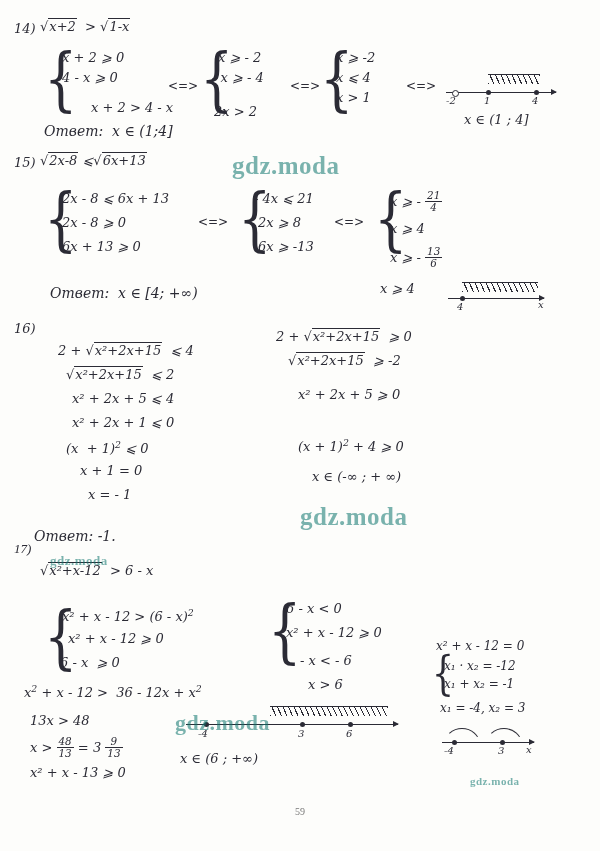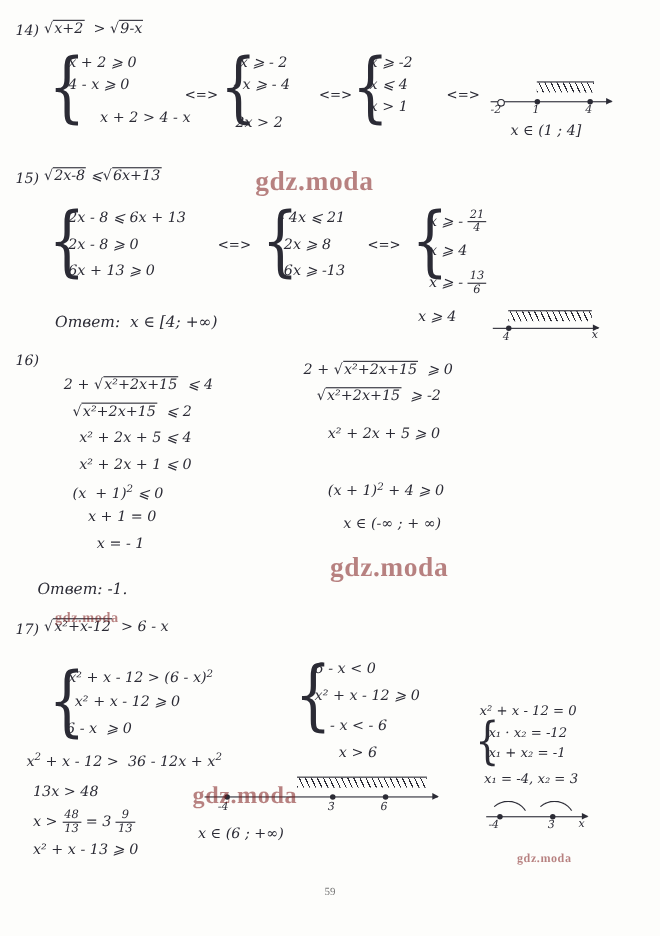--- a/index.html
+++ b/index.html
@@ -43,21 +43,21 @@
     color: #2b2b35;
     transform: scaleX(0.75);
     transform-origin: left center;
   }
   .brace.tall2 { font-size: 70px; }
   
   .wm {
     position: absolute;
     font-family: "Liberation Serif", serif;
     font-weight: bold;
-    color: #7f1d1d;
+    color: #0f766e;
     opacity: 0.55;
     letter-spacing: 0.5px;
     user-select: none;
   }
   .wm.big { font-size: 25px; }
   .wm.mid { font-size: 22px; }
   .wm.small { font-size: 13px; }
   .wm.tiny { font-size: 11px; }
   
   .axis {
@@ -121,21 +121,21 @@
   .frac .top { display: block; border-bottom: 1px solid #2b2b35; padding: 0 2px; }
   .frac .bot { display: block; padding: 0 2px; }
   .sup { font-size: 0.72em; vertical-align: super; }
 </style>
 </head>
 <body>
 
 <div class="page">
 
   <div class="hw sz13" style="left:14px; top:22px;">14)</div>
-  <div class="hw sz13" style="left:40px; top:20px;">√<span class="ovl">x+2</span>&nbsp; &gt; √<span class="ovl">9-x</span></div>
+  <div class="hw sz13" style="left:40px; top:20px;">√<span class="ovl">x+2</span>&nbsp; &gt; √<span class="ovl">1-x</span></div>
 
   <div class="brace tall2" style="left:44px; top:44px;">{</div>
   <div class="hw sz13" style="left:62px; top:51px;">x + 2 ⩾ 0</div>
   <div class="hw sz13" style="left:62px; top:71px;">4 - x ⩾ 0</div>
   <div class="hw sz13" style="left:62px; top:101px;margin-left:29px;">x + 2 &gt; 4 - x</div>
 
   <div class="hw sz12" style="left:168px; top:80px;">&lt;=&gt;</div>
 
   <div class="brace tall2" style="left:200px; top:44px;">{</div>
   <div class="hw sz13" style="left:218px; top:51px;">x ⩾ - 2</div>
@@ -155,20 +155,21 @@
   <div class="hatch" style="left:488px; top:74px; width:52px;"></div>
   <div class="odot" style="left:452px; top:90px;"></div>
   <div class="dot" style="left:486px; top:90px;"></div>
   <div class="dot" style="left:534px; top:90px;"></div>
   <div class="hw sz10" style="left:446px; top:95px;">-2</div>
   <div class="hw sz10" style="left:484px; top:95px;">1</div>
   <div class="hw sz10" style="left:532px; top:95px;">4</div>
 
   <div class="hw sz13" style="left:420px; top:113px;margin-left:44px;">x ∈ (1 ; 4]</div>
 
+  <div class="hw sz14" style="left:44px; top:123px;">Ответ:  x ∈ (1;4]</div>
 
   <div class="hw sz13" style="left:14px; top:156px;">15)</div>
   <div class="hw sz13" style="left:40px; top:154px;">√<span class="ovl">2x-8</span> ⩽√<span class="ovl">6x+13</span></div>
 
   <div class="brace tall2" style="left:44px; top:184px;">{</div>
   <div class="hw sz13" style="left:62px; top:192px;">2x - 8 ⩽ 6x + 13</div>
   <div class="hw sz13" style="left:62px; top:216px;">2x - 8 ⩾ 0</div>
   <div class="hw sz13" style="left:62px; top:240px;">6x + 13 ⩾ 0</div>
 
   <div class="hw sz12" style="left:198px; top:216px;">&lt;=&gt;</div>
@@ -206,21 +207,21 @@
   <div class="hw sz13" style="left:88px; top:488px;">x = - 1</div>
 
   <div class="hw sz13" style="left:276px; top:330px;">2 + √<span class="ovl">x²+2x+15</span>&nbsp; ⩾ 0</div>
   <div class="hw sz13" style="left:288px; top:354px;">√<span class="ovl">x²+2x+15</span>&nbsp; ⩾ -2</div>
   <div class="hw sz13" style="left:298px; top:388px;">x² + 2x + 5 ⩾ 0</div>
   <div class="hw sz13" style="left:298px; top:438px;">(x + 1)<span class="sup">2</span> + 4 ⩾ 0</div>
   <div class="hw sz13" style="left:312px; top:470px;">x ∈ (-∞ ; + ∞)</div>
 
   <div class="hw sz14" style="left:34px; top:528px;">Ответ: -1.</div>
 
-  <div class="hw sz13" style="left:14px; top:566px;">17)</div>
+  <div class="hw sz13" style="left:14px; top:542px;font-family:Liberation Serif, serif;">17)</div>
   <div class="hw sz13" style="left:40px; top:564px;">√<span class="ovl">x²+x-12</span>&nbsp; &gt; 6 - x</div>
 
   <div class="brace tall2" style="left:44px; top:602px;">{</div>
   <div class="hw sz13" style="left:62px; top:608px;">x² + x - 12 &gt; (6 - x)<span class="sup">2</span></div>
   <div class="hw sz13" style="left:68px; top:632px;">x² + x - 12 ⩾ 0</div>
   <div class="hw sz13" style="left:60px; top:656px;">6 - x&nbsp; ⩾ 0</div>
 
   <div class="brace tall2" style="left:268px; top:596px;">{</div>
   <div class="hw sz13" style="left:286px; top:602px;">6 - x &lt; 0</div>
   <div class="hw sz13" style="left:286px; top:626px;">x² + x - 12 ⩾ 0</div>

